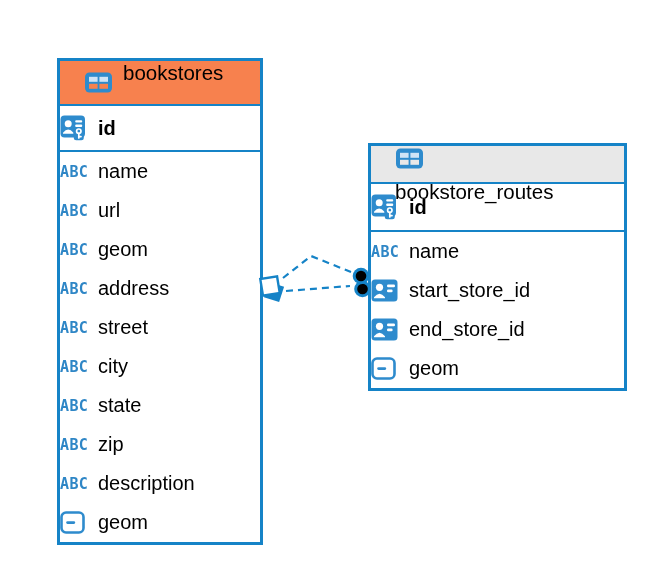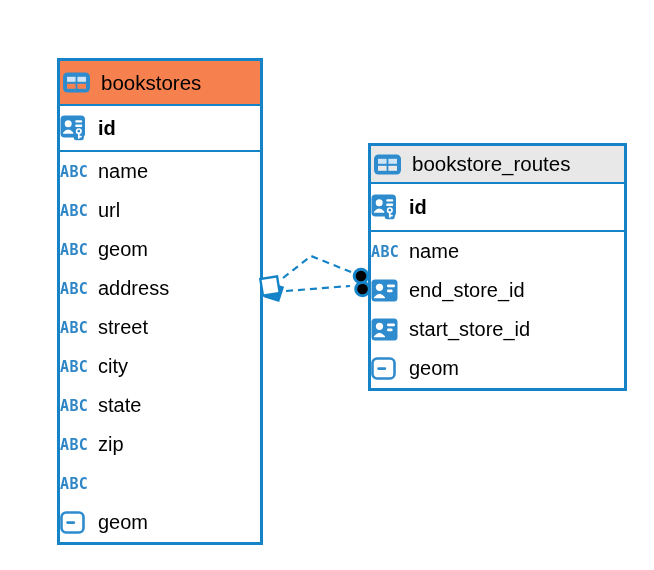--- a/index.html
+++ b/index.html
@@ -6,24 +6,24 @@
   body{width:654px;height:570px;position:relative;overflow:hidden;
        font-family:"Liberation Sans","DejaVu Sans",sans-serif;}
   .canvas{position:absolute;inset:0;background:#fff;}
 
   
   .table{position:absolute;background:#fff;border:3px solid var(--accent,#1583c7);
          box-sizing:border-box;z-index:2;}
   .table-left{left:57px;top:58px;width:206px;}
   .table-right{left:368px;top:143px;width:259px;}
 
-  .t-header{display:flex;align-items:center;gap:9px;padding-left:2px;
+  .t-header{display:flex;gap:9px;padding-left:24px;
             border-bottom:2px solid var(--accent,#1583c7);}
   .table-left  .t-header{height:43px;}
-  .table-right .t-header{height:36px;}
+  .table-right .t-header{height:36px;flex-direction:column;}
   .t-title{font-size:20.5px;color:#000;white-space:nowrap;}
 
   .row{display:flex;align-items:center;gap:8px;height:39px;}
   .row.pk{border-bottom:2px solid var(--accent,#1583c7);}
   .table-left  .row.pk{height:44px;}
   .table-right .row.pk{height:46px;}
   .col-label{font-size:20px;color:#000;white-space:nowrap;}
   .pk-label{font-weight:bold;font-size:20px;}
 
   .icon{width:30px;min-width:30px;display:flex;align-items:center;justify-content:flex-start;}
@@ -115,20 +115,21 @@
         <div class="row">
           <span class="icon">
             <span class="abc-glyph">ABC</span>
           </span>
           <span class="col-label">zip</span>
         </div>
         <div class="row">
           <span class="icon">
             <span class="abc-glyph">ABC</span>
           </span>
+          <span class="col-label">description</span>
         </div>
         <div class="row">
           <span class="icon">
             <svg width="25" height="23" viewBox="0 0 25 23">
     <rect x="1.5" y="1.5" width="22" height="20" rx="4.5" fill="#fff" stroke="#2e8bcd" stroke-width="2.6"></rect>
     <rect x="6.2" y="10.2" width="9" height="2.7" rx="1.3" fill="#2e8bcd"></rect>
             </svg>
           </span>
           <span class="col-label">geom</span>
         </div>
@@ -175,33 +176,33 @@
         <div class="row">
           <span class="icon">
             <svg width="27" height="23" viewBox="0 0 27 23">
     <rect x="0.5" y="0.5" width="26" height="22" rx="3.5" fill="#2e8bcd"></rect>
     <circle cx="8.5" cy="8.3" r="3.6" fill="#fff"></circle>
     <path d="M3 18.3 Q8.5 11.2 14 18.3 L14 19.3 L3 19.3 Z" fill="#fff"></path>
     <rect x="16" y="5.6" width="8" height="2.6" rx="1.2" fill="#fff"></rect>
     <rect x="16" y="10.6" width="5.6" height="2.6" rx="1.2" fill="#fff"></rect>
             </svg>
           </span>
-          <span class="col-label">end_store_id</span>
+          <span class="col-label">start_store_id</span>
         </div>
         <div class="row">
           <span class="icon">
             <svg width="27" height="23" viewBox="0 0 27 23">
     <rect x="0.5" y="0.5" width="26" height="22" rx="3.5" fill="#2e8bcd"></rect>
     <circle cx="8.5" cy="8.3" r="3.6" fill="#fff"></circle>
     <path d="M3 18.3 Q8.5 11.2 14 18.3 L14 19.3 L3 19.3 Z" fill="#fff"></path>
     <rect x="16" y="5.6" width="8" height="2.6" rx="1.2" fill="#fff"></rect>
     <rect x="16" y="10.6" width="5.6" height="2.6" rx="1.2" fill="#fff"></rect>
             </svg>
           </span>
-          <span class="col-label">start_store_id</span>
+          <span class="col-label">end_store_id</span>
         </div>
         <div class="row">
           <span class="icon">
             <svg width="25" height="23" viewBox="0 0 25 23">
     <rect x="1.5" y="1.5" width="22" height="20" rx="4.5" fill="#fff" stroke="#2e8bcd" stroke-width="2.6"></rect>
     <rect x="6.2" y="10.2" width="9" height="2.7" rx="1.3" fill="#2e8bcd"></rect>
             </svg>
           </span>
           <span class="col-label">geom</span>
         </div>

